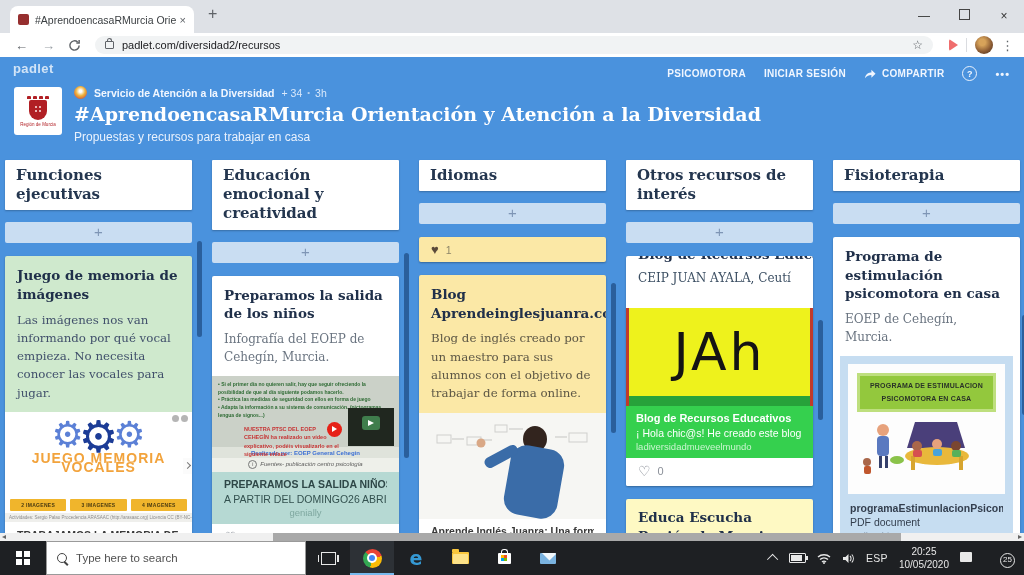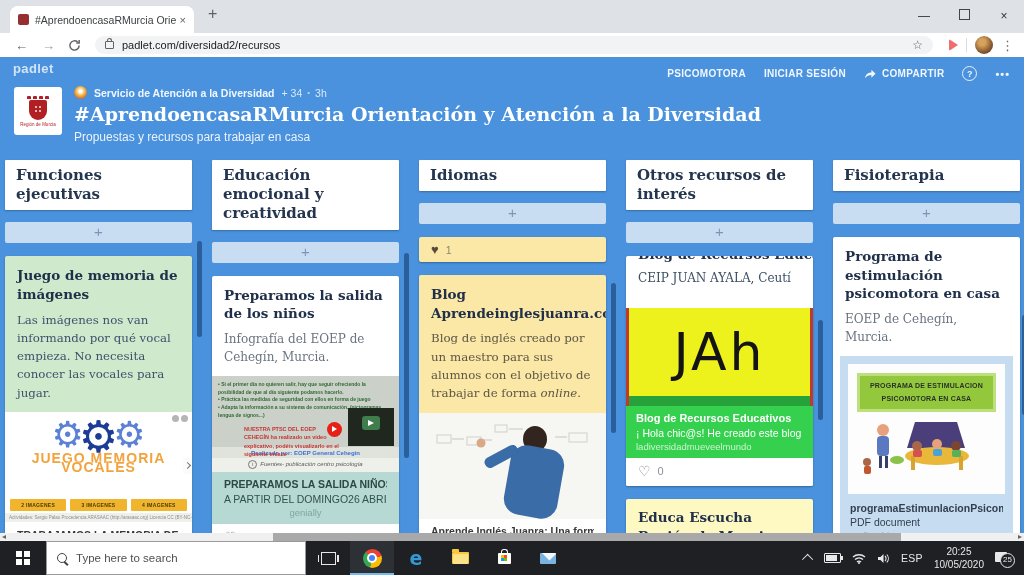--- a/index.html
+++ b/index.html
@@ -122,21 +122,21 @@
   .genially-strip{background:#b6d9d3;padding:6px 12px;}
   .gs-title{font-size:10.5px;font-weight:bold;color:#2e4747;white-space:nowrap;overflow:hidden;}
   .gs-desc{font-size:10.5px;color:#33514f;margin-top:3px;white-space:nowrap;overflow:hidden;}
   .gs-src{font-size:9.5px;color:#7fa8a0;margin-top:2px;text-align:center;}
 
   
   .frag-card{margin-top:13px;background:#fbe8a6;padding:6px 12px;display:flex;align-items:center;
              box-shadow:0 1px 2px rgba(0,0,0,.3);border-radius:2px;}
   .frag-heart{color:#5b4a3a;font-size:13px;margin-right:7px;line-height:1;}
   .frag-count{font-size:10.5px;color:#8d8568;}
-  .em{font-style:italic;}
+  .em{}
   .photo-wrap{background:#f6f6f4;line-height:0;}
   .photo-footer{padding:6px 12px 8px;background:#fff;}
 
   
   .clip-title{height:9px;overflow:hidden;position:relative;}
   .clip-title span{position:absolute;top:-10px;left:12px;font-family:"DejaVu Serif",serif;font-weight:bold;
                    font-size:13.5px;color:#20304a;white-space:nowrap;}
   .ceip{padding:4px 12px 21px;}
   .jah-img{background:#eef21c;height:88px;position:relative;display:flex;align-items:center;justify-content:center;
            border-left:3px solid #c03a2b;border-right:3px solid #c03a2b;box-sizing:border-box;}
@@ -196,21 +196,21 @@
   .mail-ic{width:16px;height:11px;background:#7ab3e0;position:relative;overflow:hidden;border-radius:1px;}
   .mail-ic:before{content:"";position:absolute;left:1px;top:-6px;width:14px;height:10px;background:#fff;
                   transform:rotate(45deg);opacity:.9;}
   .tb-tray{margin-left:auto;display:flex;align-items:center;gap:11px;padding-right:8px;color:#e8e8e8;}
   .chev{width:7px;height:7px;border:1.6px solid #e8e8e8;border-right:none;border-bottom:none;transform:rotate(45deg) translateY(2px);}
   .batt{width:15px;height:8px;border:1px solid #e8e8e8;border-radius:1px;position:relative;}
   .batt:before{content:"";position:absolute;right:-3px;top:2px;width:2px;height:4px;background:#e8e8e8;}
   .batt:after{content:"";position:absolute;left:1px;top:1px;width:11px;height:6px;background:#e8e8e8;}
   .tray-lang{font-size:10.5px;letter-spacing:.3px;}
   .tray-clock{text-align:center;font-size:10px;line-height:1.35;}
-  .tray-note{position:relative;width:15px;height:13px;margin-right:6px;}
+  .tray-note{position:relative;width:15px;height:13px;margin-right:6px;padding-left:35px;}
   .note-box{position:absolute;left:0;top:0;width:12px;height:10px;background:#e8e8e8;border-radius:1px;}
   .note-badge{position:absolute;right:-5px;bottom:-3px;width:13px;height:13px;border:1px solid #e8e8e8;border-radius:50%;
               background:#1e2023;font-size:8px;line-height:12px;text-align:center;color:#e8e8e8;}
 </style>
 </head>
 <body>
 
 <div class="titlebar">
   <div class="tab">
     <span class="favicon"></span>

